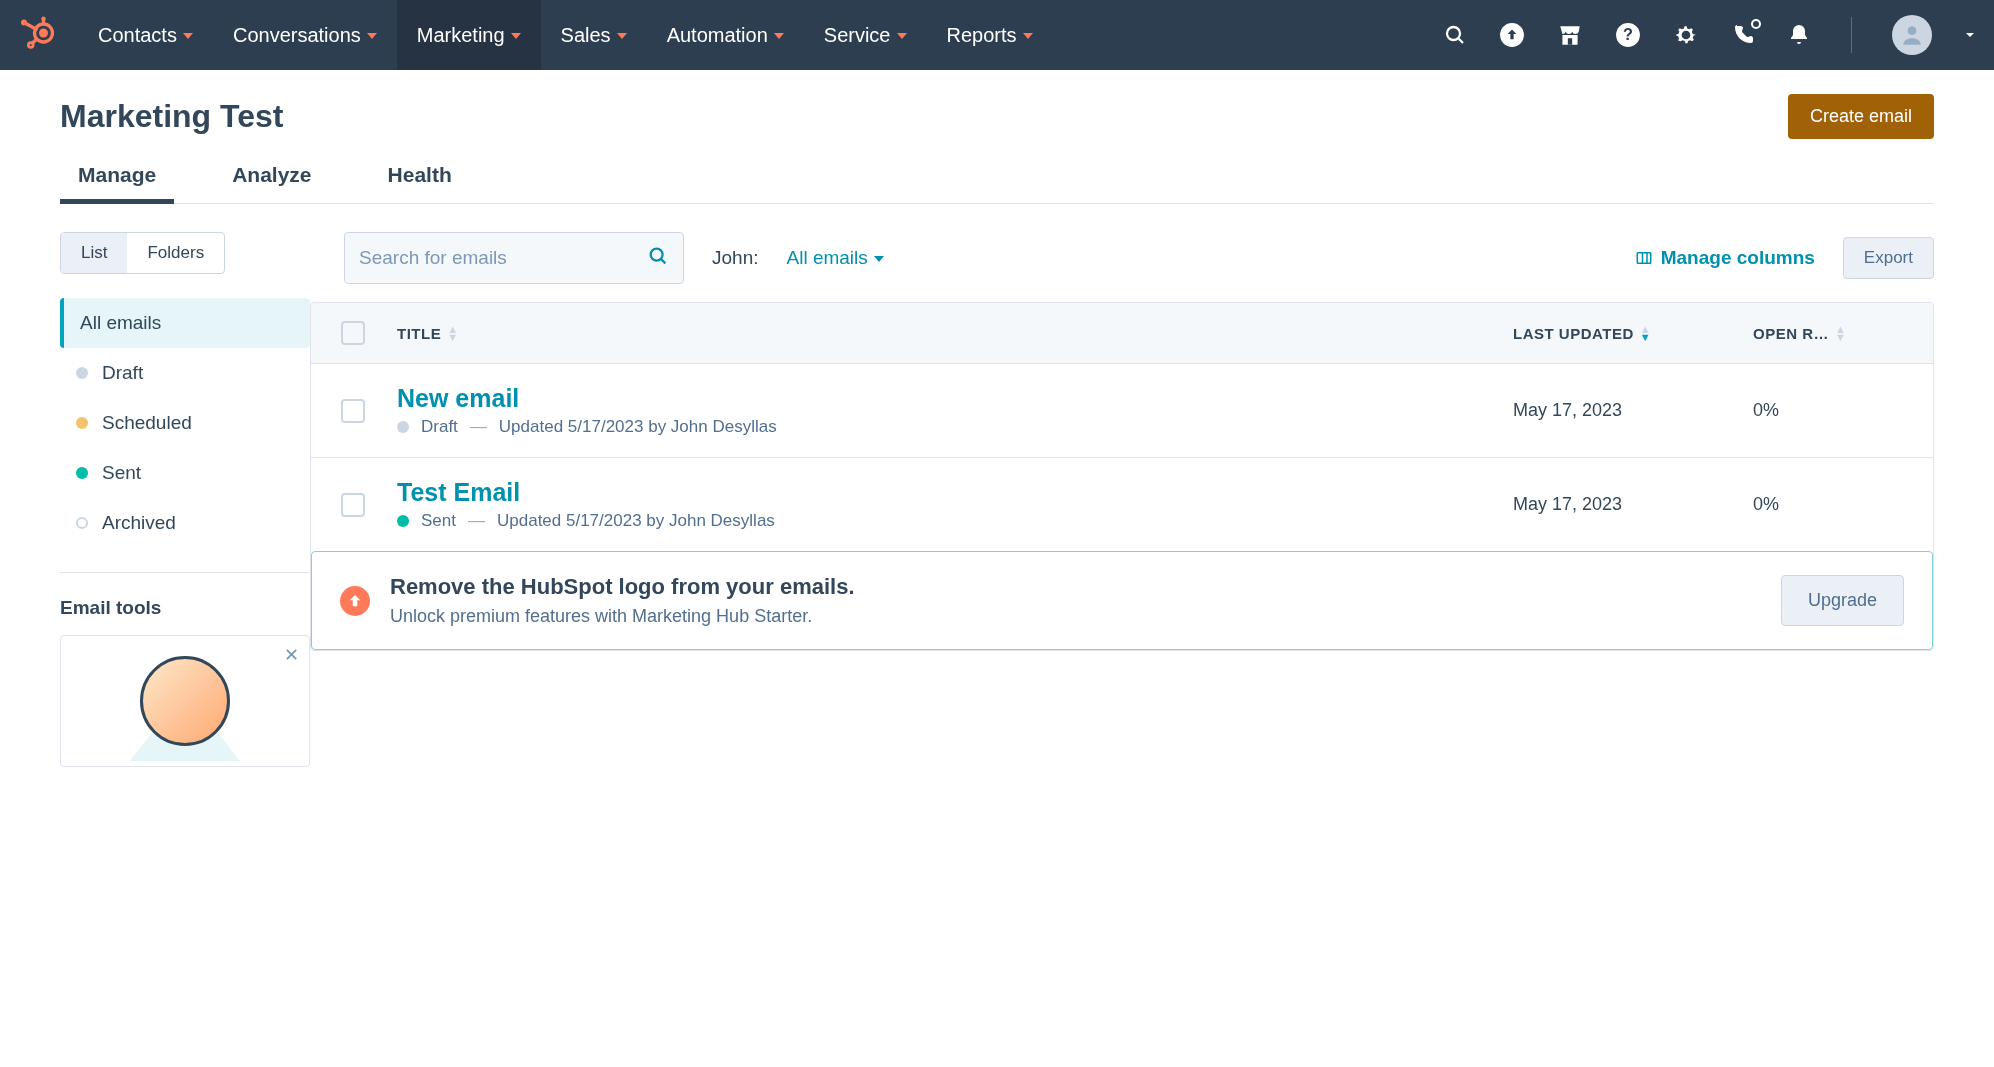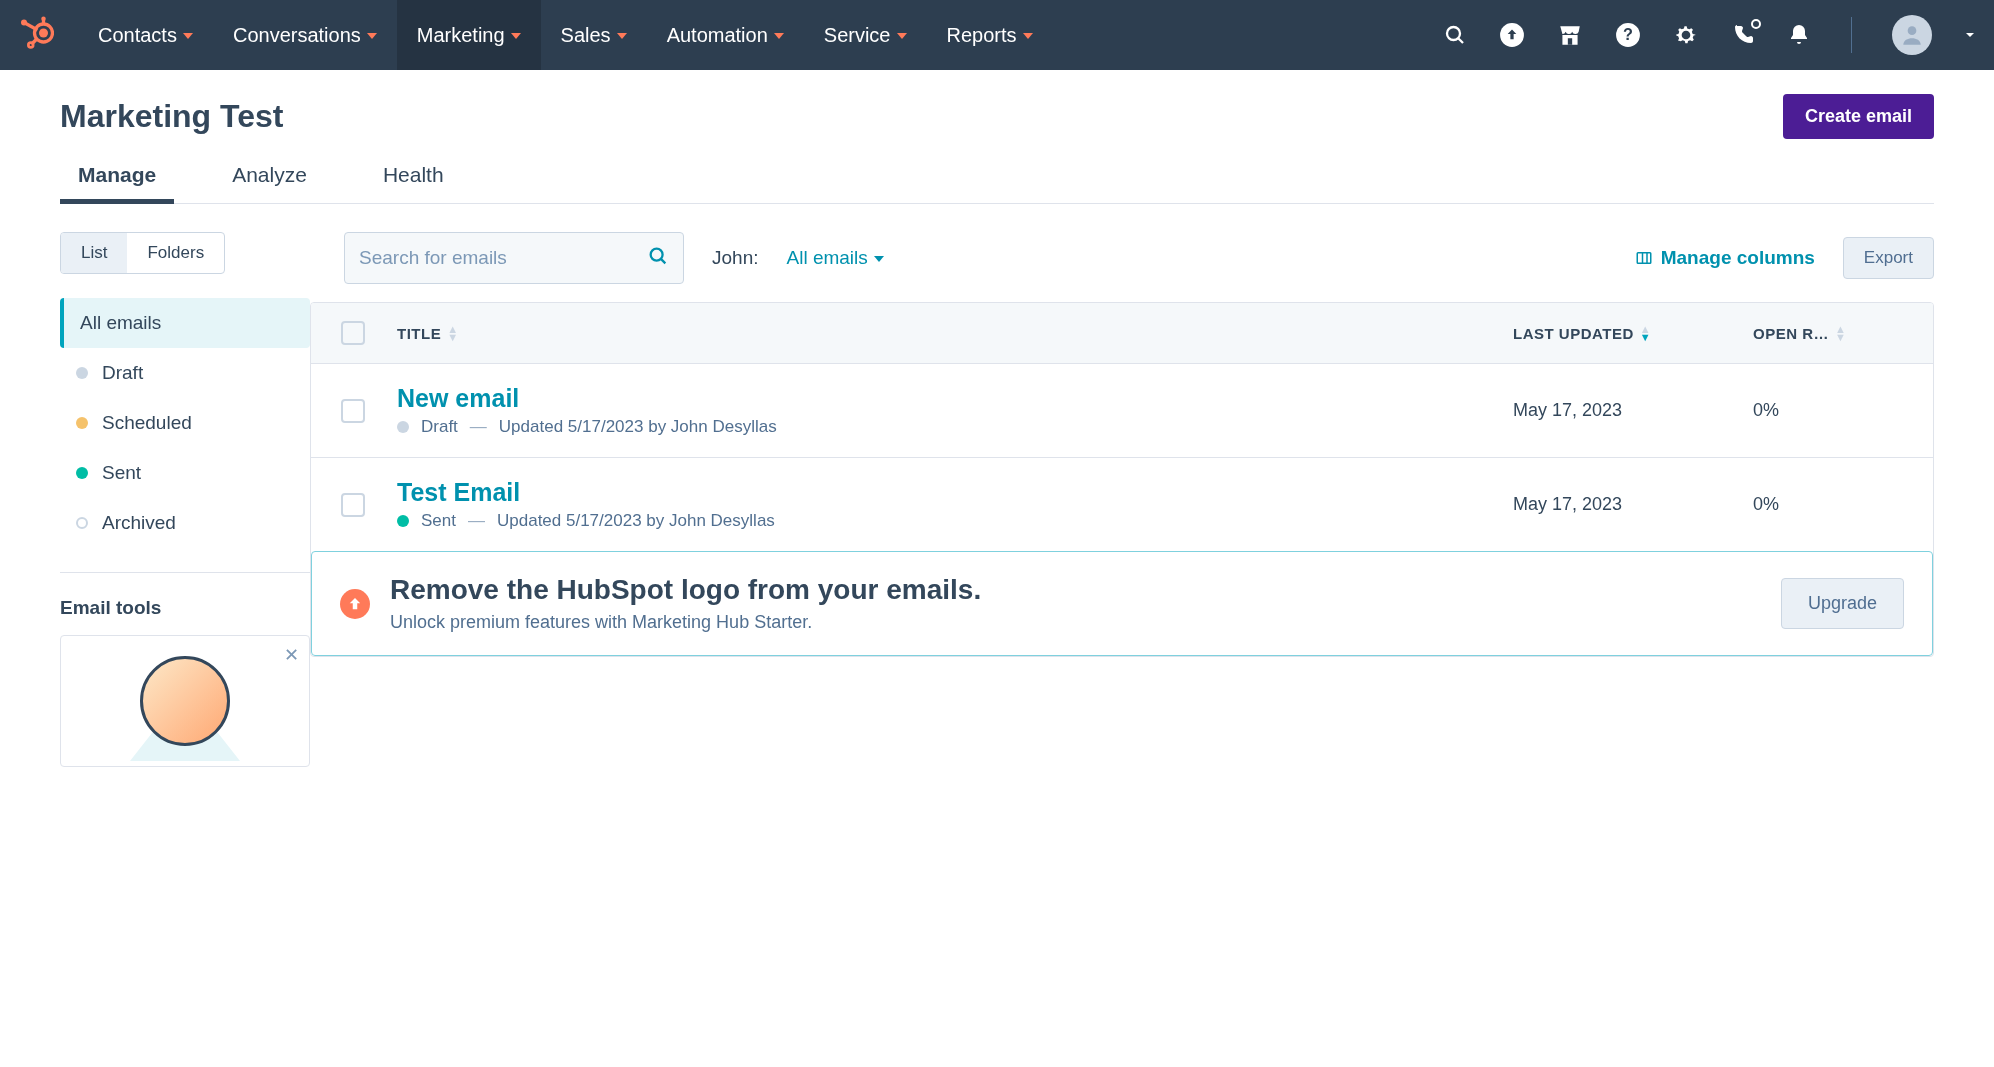--- a/index.html
+++ b/index.html
@@ -14,23 +14,23 @@
 .caret { width: 0; height: 0; border-left: 5px solid transparent; border-right: 5px solid transparent; border-top: 6px solid #ff7a59; margin-top: 2px; }
 .nav-icons { margin-left: auto; display: flex; align-items: center; gap: 32px; color: #fff; }
 .nav-icon { cursor: pointer; display: flex; align-items: center; }
 .divider-v { width: 1px; height: 36px; background: #516f90; margin: 0 8px; }
 .avatar { width: 40px; height: 40px; border-radius: 50%; background: #cbd6e2; display: flex; align-items: center; justify-content: center; }
 
 
 .page { padding: 24px 60px 0 60px; }
 .page-head { display: flex; align-items: center; justify-content: space-between; margin-bottom: 16px; }
 .page-title { font-size: 32px; font-weight: 700; color: #33475b; }
-.btn-primary { background: #4c1d95; color: #fff; border: none; border-radius: 4px; padding: 12px 22px; font-size: 18px; font-weight: 700; cursor: pointer; }
+.btn-primary { background: #a16207; color: #fff; border: none; border-radius: 4px; padding: 12px 22px; font-size: 18px; font-weight: 400; cursor: pointer; }
 .tabs { display: flex; gap: 40px; border-bottom: 1px solid #dfe3eb; }
-.tab { font-size: 21px; color: #33475b; padding: 8px 18px 16px 18px; cursor: pointer; position: relative; }
+.tab { font-size: 21px; color: #33475b; padding: 8px 18px 16px 18px; cursor: pointer; position: relative; font-weight: bold; }
 .tab.active { font-weight: 600; }
 .tab.active::after { content: ""; position: absolute; left: 0; right: 0; bottom: -1px; height: 5px; background: #33475b; }
 
 
 .content { display: flex; margin-top: 28px; }
 .sidebar { width: 250px; flex-shrink: 0; }
 .view-toggle { display: inline-flex; border: 1px solid #cbd6e2; border-radius: 4px; overflow: hidden; margin-bottom: 24px; }
 .view-toggle div { padding: 10px 20px; font-size: 17px; cursor: pointer; }
 .view-toggle .on { background: #eaf0f6; font-weight: 500; }
 .filters .filt { display: flex; align-items: center; gap: 14px; padding: 14px 16px; font-size: 19px; cursor: pointer; border-radius: 4px; }
@@ -73,21 +73,21 @@
 .trow:last-of-type { border-bottom: none; }
 .em-title { color: #0091ae; font-size: 25px; font-weight: 700; cursor: pointer; }
 .em-meta { display: flex; align-items: center; gap: 12px; margin-top: 4px; font-size: 17px; color: #516f90; }
 .em-meta .dot { width: 12px; height: 12px; }
 .dash { color: #99acc2; }
 .cell-upd, .cell-open { font-size: 18px; color: #33475b; }
 
 
 .upsell { border: 1px solid #7fd1de; border-radius: 4px; padding: 22px 28px; display: flex; align-items: center; gap: 20px; margin-top: 0; }
 .upsell-ico { width: 30px; height: 30px; border-radius: 50%; background: #ff7a59; color: #fff; display: flex; align-items: center; justify-content: center; flex-shrink: 0; }
-.upsell-txt h3 { font-size: 28px; font-weight: 700; color: #33475b; margin-bottom: 6px; }
+.upsell-txt h3 { font-size: 22px; font-weight: 700; color: #33475b; margin-bottom: 6px; }
 .upsell-txt p { font-size: 18px; color: #516f90; }
 .upsell .btn-sec { margin-left: auto; font-size: 18px; padding: 14px 26px; }
 </style>
 </head>
 <body>
 
 <div class="topnav">
   <div class="logo-sprocket">
     <svg width="36" height="36" viewBox="0 0 24 24" fill="currentColor">
         <circle cx="17" cy="12" r="3"></circle>

